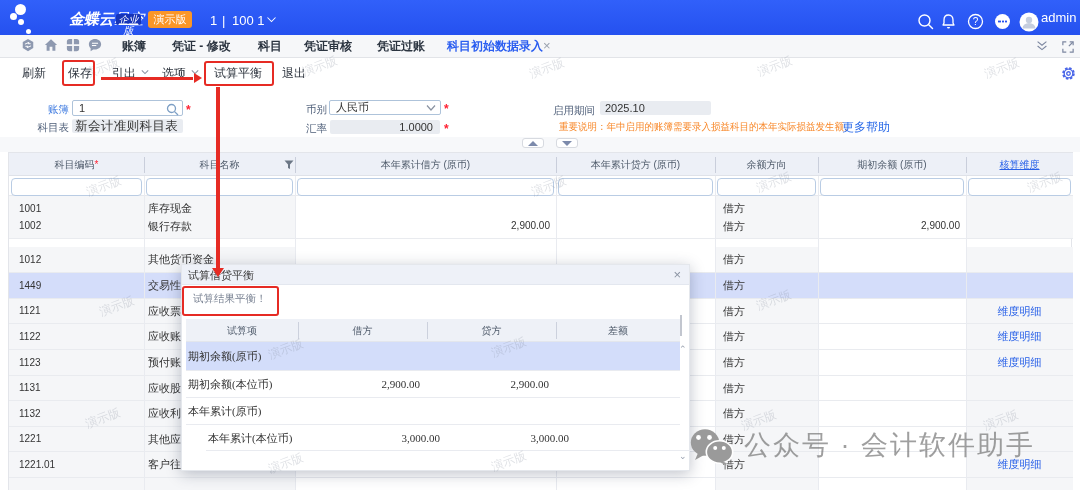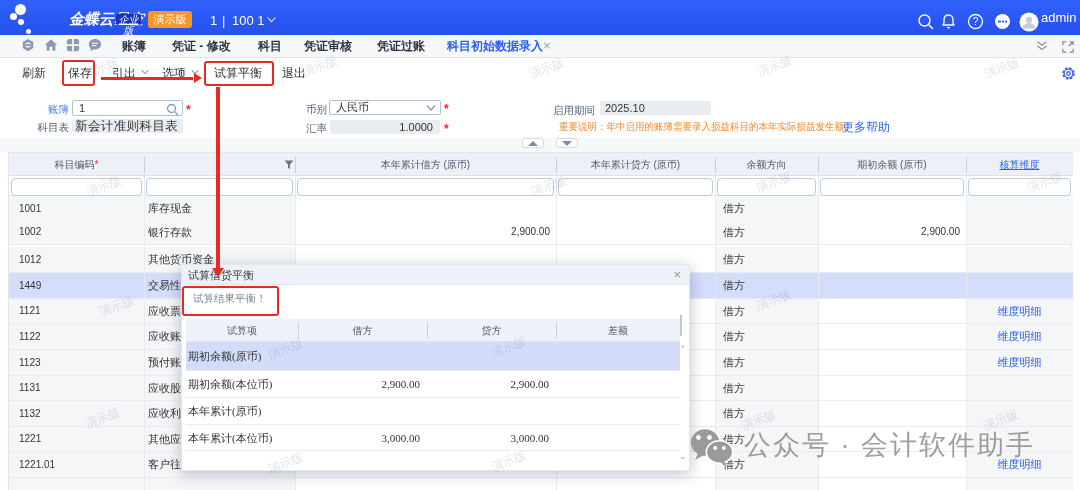--- a/index.html
+++ b/index.html
@@ -202,20 +202,21 @@
   <div class="abs" style="left:842px;top:30px;font-size:12px;color:#2a6ae8;">更多帮助</div>
 </div>
 
 <div id="strip"></div>
 <div class="collbtn" id="collup" style="left:522px"></div>
 <div class="collbtn" id="colldn" style="left:556px"></div>
 
 <div id="grid">
 <div id="ghead">
 <div class="hcell" style="left:0px;width:135px;">科目编码<span style="color:#f23;">*</span></div>
+<div class="hcell" style="left:135px;width:151px;">科目名称</div>
 <div class="hcell" style="left:286px;width:261px;">本年累计借方 (原币)</div>
 <div class="hcell" style="left:547px;width:159px;">本年累计贷方 (原币)</div>
 <div class="hcell" style="left:706px;width:103px;">余额方向</div>
 <div class="hcell" style="left:809px;width:148px;">期初余额 (原币)</div>
 <div class="hcell" style="left:957px;width:107px;"><span style="color:#2a62e8;text-decoration:underline;">核算维度</span></div>
 <div class="vline" style="left:135px;"></div>
 <div class="vline" style="left:286px;"></div>
 <div class="vline" style="left:547px;"></div>
 <div class="vline" style="left:706px;"></div>
 <div class="vline" style="left:809px;"></div>
@@ -235,21 +236,21 @@
 </div>
 <div class="grow" style="top:44px;height:26px;">
 <div class="gcell cgrey " style="left:0px;width:135px;height:25px;line-height:25px;padding-left:10px;font-size:10px;">1001</div>
 <div class="gcell cgrey " style="left:135px;width:151px;height:25px;line-height:25px;padding-left:4px;">库存现金</div>
 <div class="gcell cwhite num" style="left:286px;width:261px;height:25px;line-height:25px;padding-right:6px;"></div>
 <div class="gcell cwhite num" style="left:547px;width:159px;height:25px;line-height:25px;padding-right:6px;"></div>
 <div class="gcell cgrey " style="left:706px;width:103px;height:25px;line-height:25px;padding-left:8px;">借方</div>
 <div class="gcell cwhite num" style="left:809px;width:148px;height:25px;line-height:25px;padding-right:6px;"></div>
 <div class="gcell cgrey " style="left:957px;width:107px;height:25px;line-height:25px;"></div>
 </div>
-<div class="grow" style="top:68px;height:25px;">
+<div class="grow" style="top:62px;height:25px;">
 <div class="gcell cgrey " style="left:0px;width:135px;height:24px;line-height:24px;padding-left:10px;font-size:10px;">1002</div>
 <div class="gcell cgrey " style="left:135px;width:151px;height:24px;line-height:24px;padding-left:4px;">银行存款</div>
 <div class="gcell cwhite num" style="left:286px;width:261px;height:24px;line-height:24px;padding-right:6px;">2,900.00</div>
 <div class="gcell cwhite num" style="left:547px;width:159px;height:24px;line-height:24px;padding-right:6px;"></div>
 <div class="gcell cgrey " style="left:706px;width:103px;height:24px;line-height:24px;padding-left:8px;">借方</div>
 <div class="gcell cwhite num" style="left:809px;width:148px;height:24px;line-height:24px;padding-right:6px;">2,900.00</div>
 <div class="gcell cgrey " style="left:957px;width:107px;height:24px;line-height:24px;"></div>
 </div>
 <div class="grow" style="top:95px;height:26px;">
 <div class="gcell cgrey " style="left:0px;width:135px;height:25px;line-height:25px;padding-left:10px;font-size:10px;">1012</div>
@@ -383,21 +384,21 @@
     <div class="dcell" style="left:2px;line-height:29px;">期初余额(原币)</div>
   </div>
   <div class="drow" style="top:106px;height:27px;">
     <div class="dcell" style="left:2px;">期初余额(本位币)</div>
     <div class="dcell num" style="left:112px;width:122px;text-align:right;">2,900.00</div>
     <div class="dcell num" style="left:241px;width:122px;text-align:right;">2,900.00</div>
   </div>
   <div class="drow" style="top:133px;height:27px;">
     <div class="dcell" style="left:2px;">本年累计(原币)</div>
   </div>
-  <div class="drow" style="top:160px;height:26px;">
+  <div class="drow" style="top:160px;height:26px;margin-left:20px;">
     <div class="dcell" style="left:2px;">本年累计(本位币)</div>
     <div class="dcell num" style="left:112px;width:122px;text-align:right;">3,000.00</div>
     <div class="dcell num" style="left:241px;width:122px;text-align:right;">3,000.00</div>
   </div>
   <div class="wm" style="left:86px;top:76px;">演示版</div>
   <div class="wm" style="left:309px;top:74px;">演示版</div>
   <div class="wm" style="left:86px;top:190px;">演示版</div>
   <div class="wm" style="left:309px;top:188px;">演示版</div>
   <div class="abs" style="left:497px;top:79px;color:#9aa2b0;font-size:9px;">⌃</div>
   <div class="abs" style="left:498px;top:50px;width:2px;height:21px;background:#c2c6cf;"></div>

